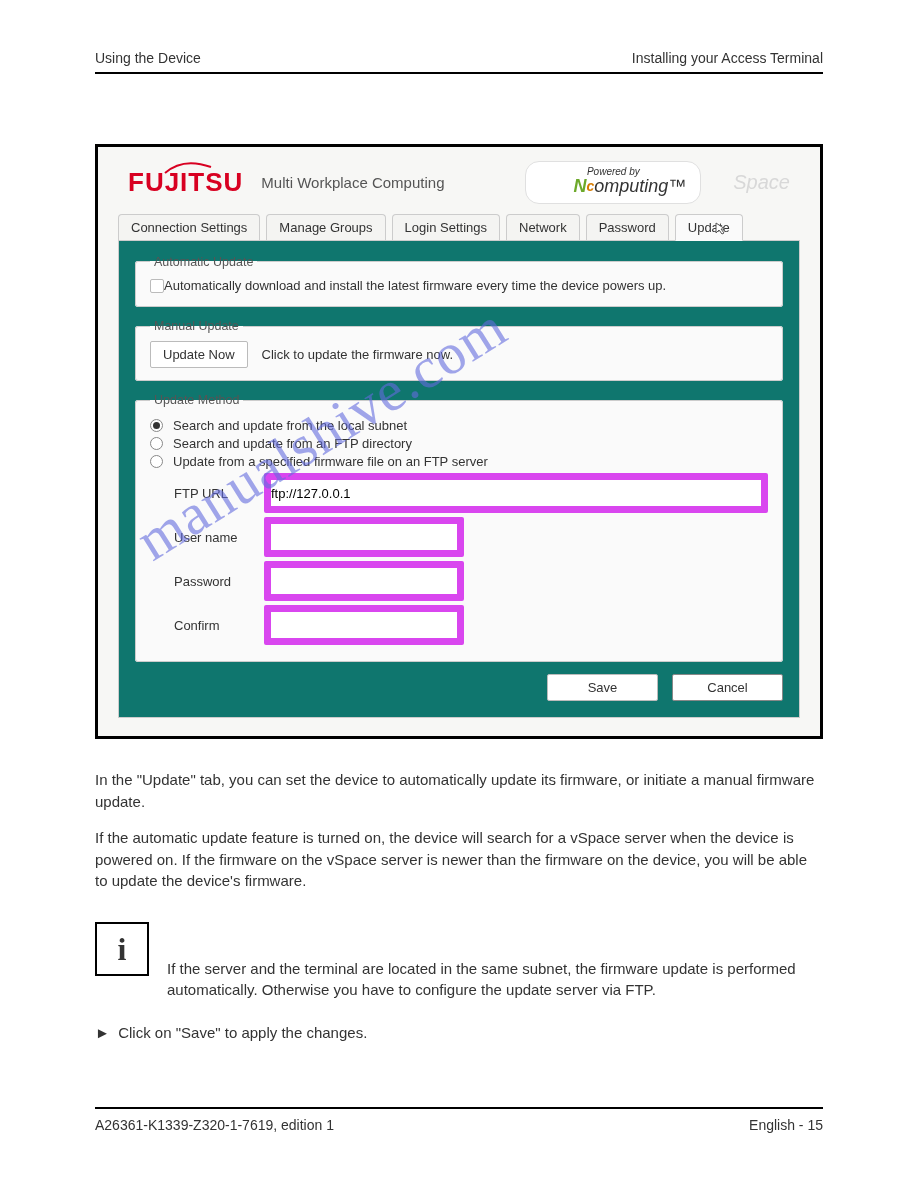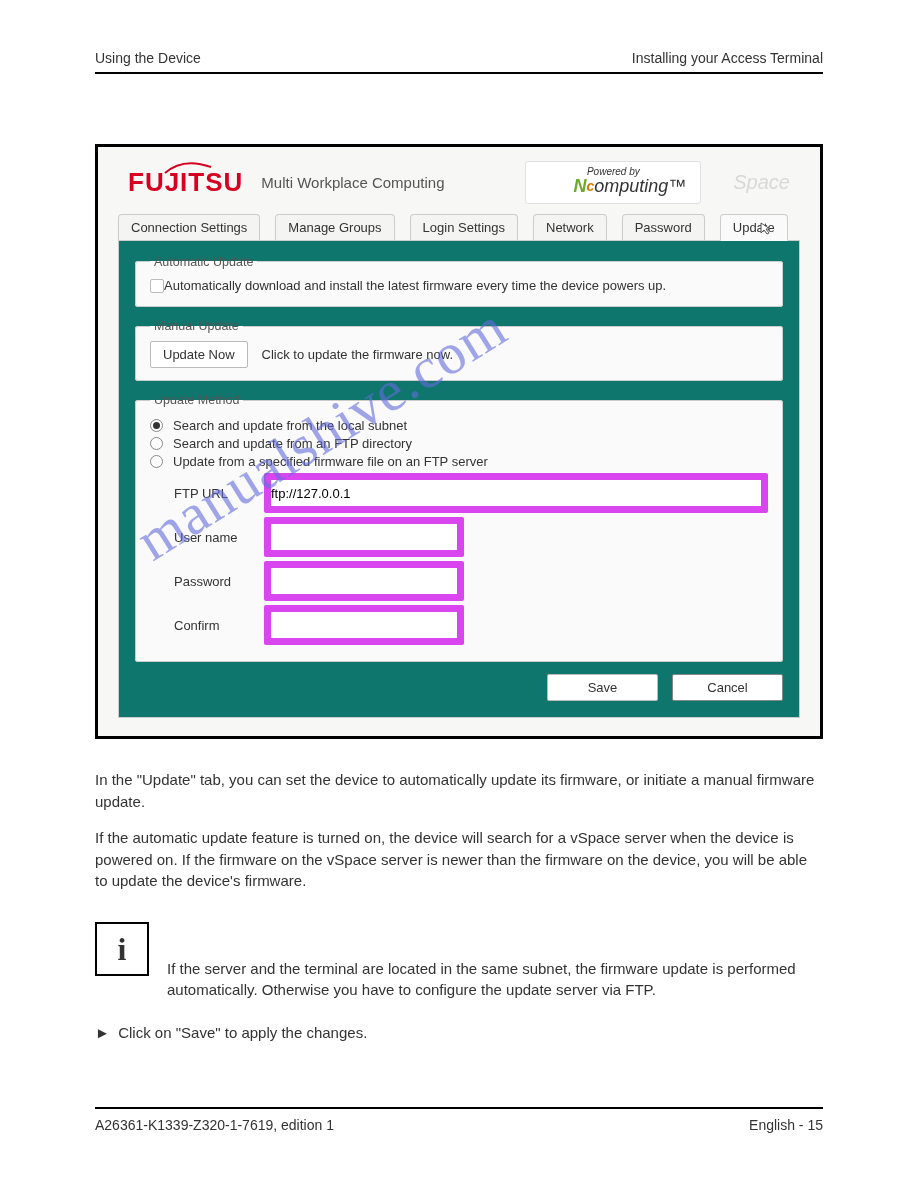--- a/index.html
+++ b/index.html
@@ -71,21 +71,21 @@
   }
   .subtitle {
     font-size: 15px;
     color: #555;
   }
   .ncomp-box {
     margin-left: auto;
     border: 1px solid #e0e0e0;
     background: #fff;
     padding: 4px 14px 6px 14px;
-    border-radius: 3px;
+    border-radius: 14px;
     text-align: center;
     line-height: 1.1;
   }
   .ncomp-small {
     font-size: 10px;
     font-style: italic;
     color: #333;
   }
   .ncomp-main {
     font-style: italic;
@@ -97,21 +97,21 @@
   .ncomp-main .n2 { color: #d67b00; font-weight: bold; font-size: 14px; vertical-align: 1px;}
   .space-word {
     font-size: 20px;
     color: #d8d8d8;
     font-style: italic;
     margin-left: 14px;
   }
   .tabs {
     display: flex;
     border-bottom: 1px solid #ccc;
-    gap: 13px;
+    gap: 4px;
     font-size: 13px;
   }
   .tab {
     padding: 5px 12px;
     border: 1px solid #ccc;
     border-bottom: none;
     background: #f4f4f2;
     border-radius: 4px 4px 0 0;
     margin-right: 2px;
     color: #333;

